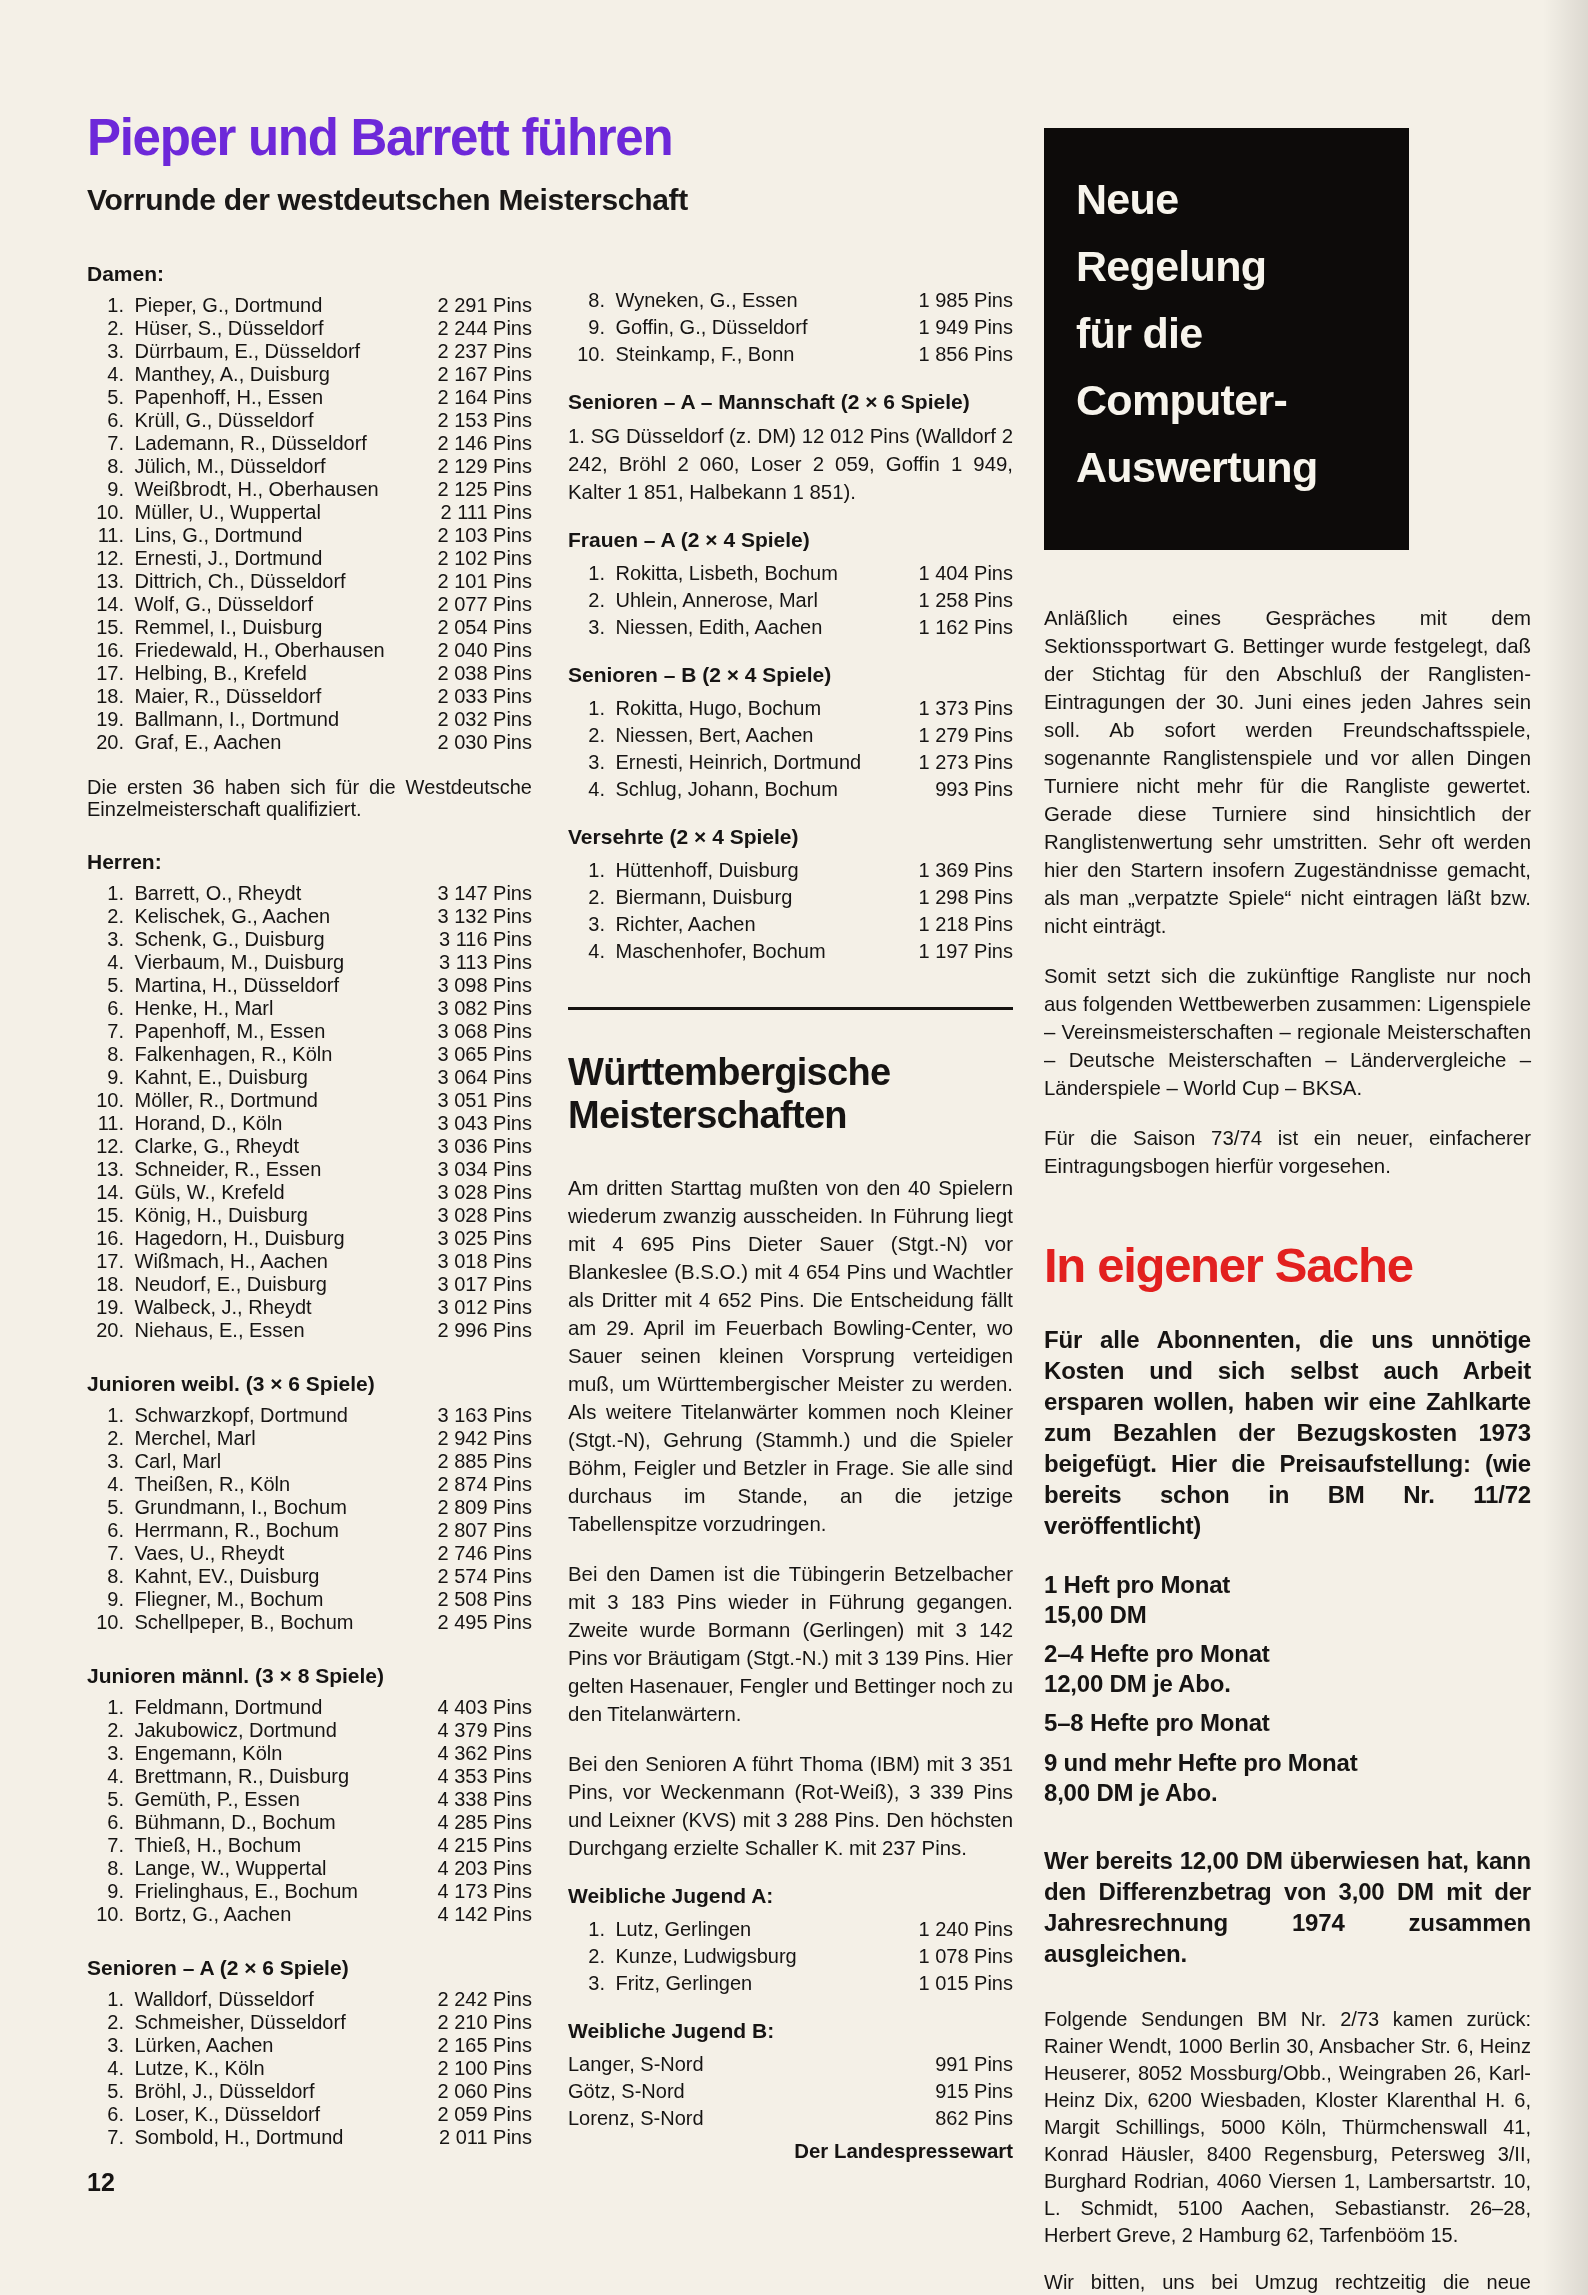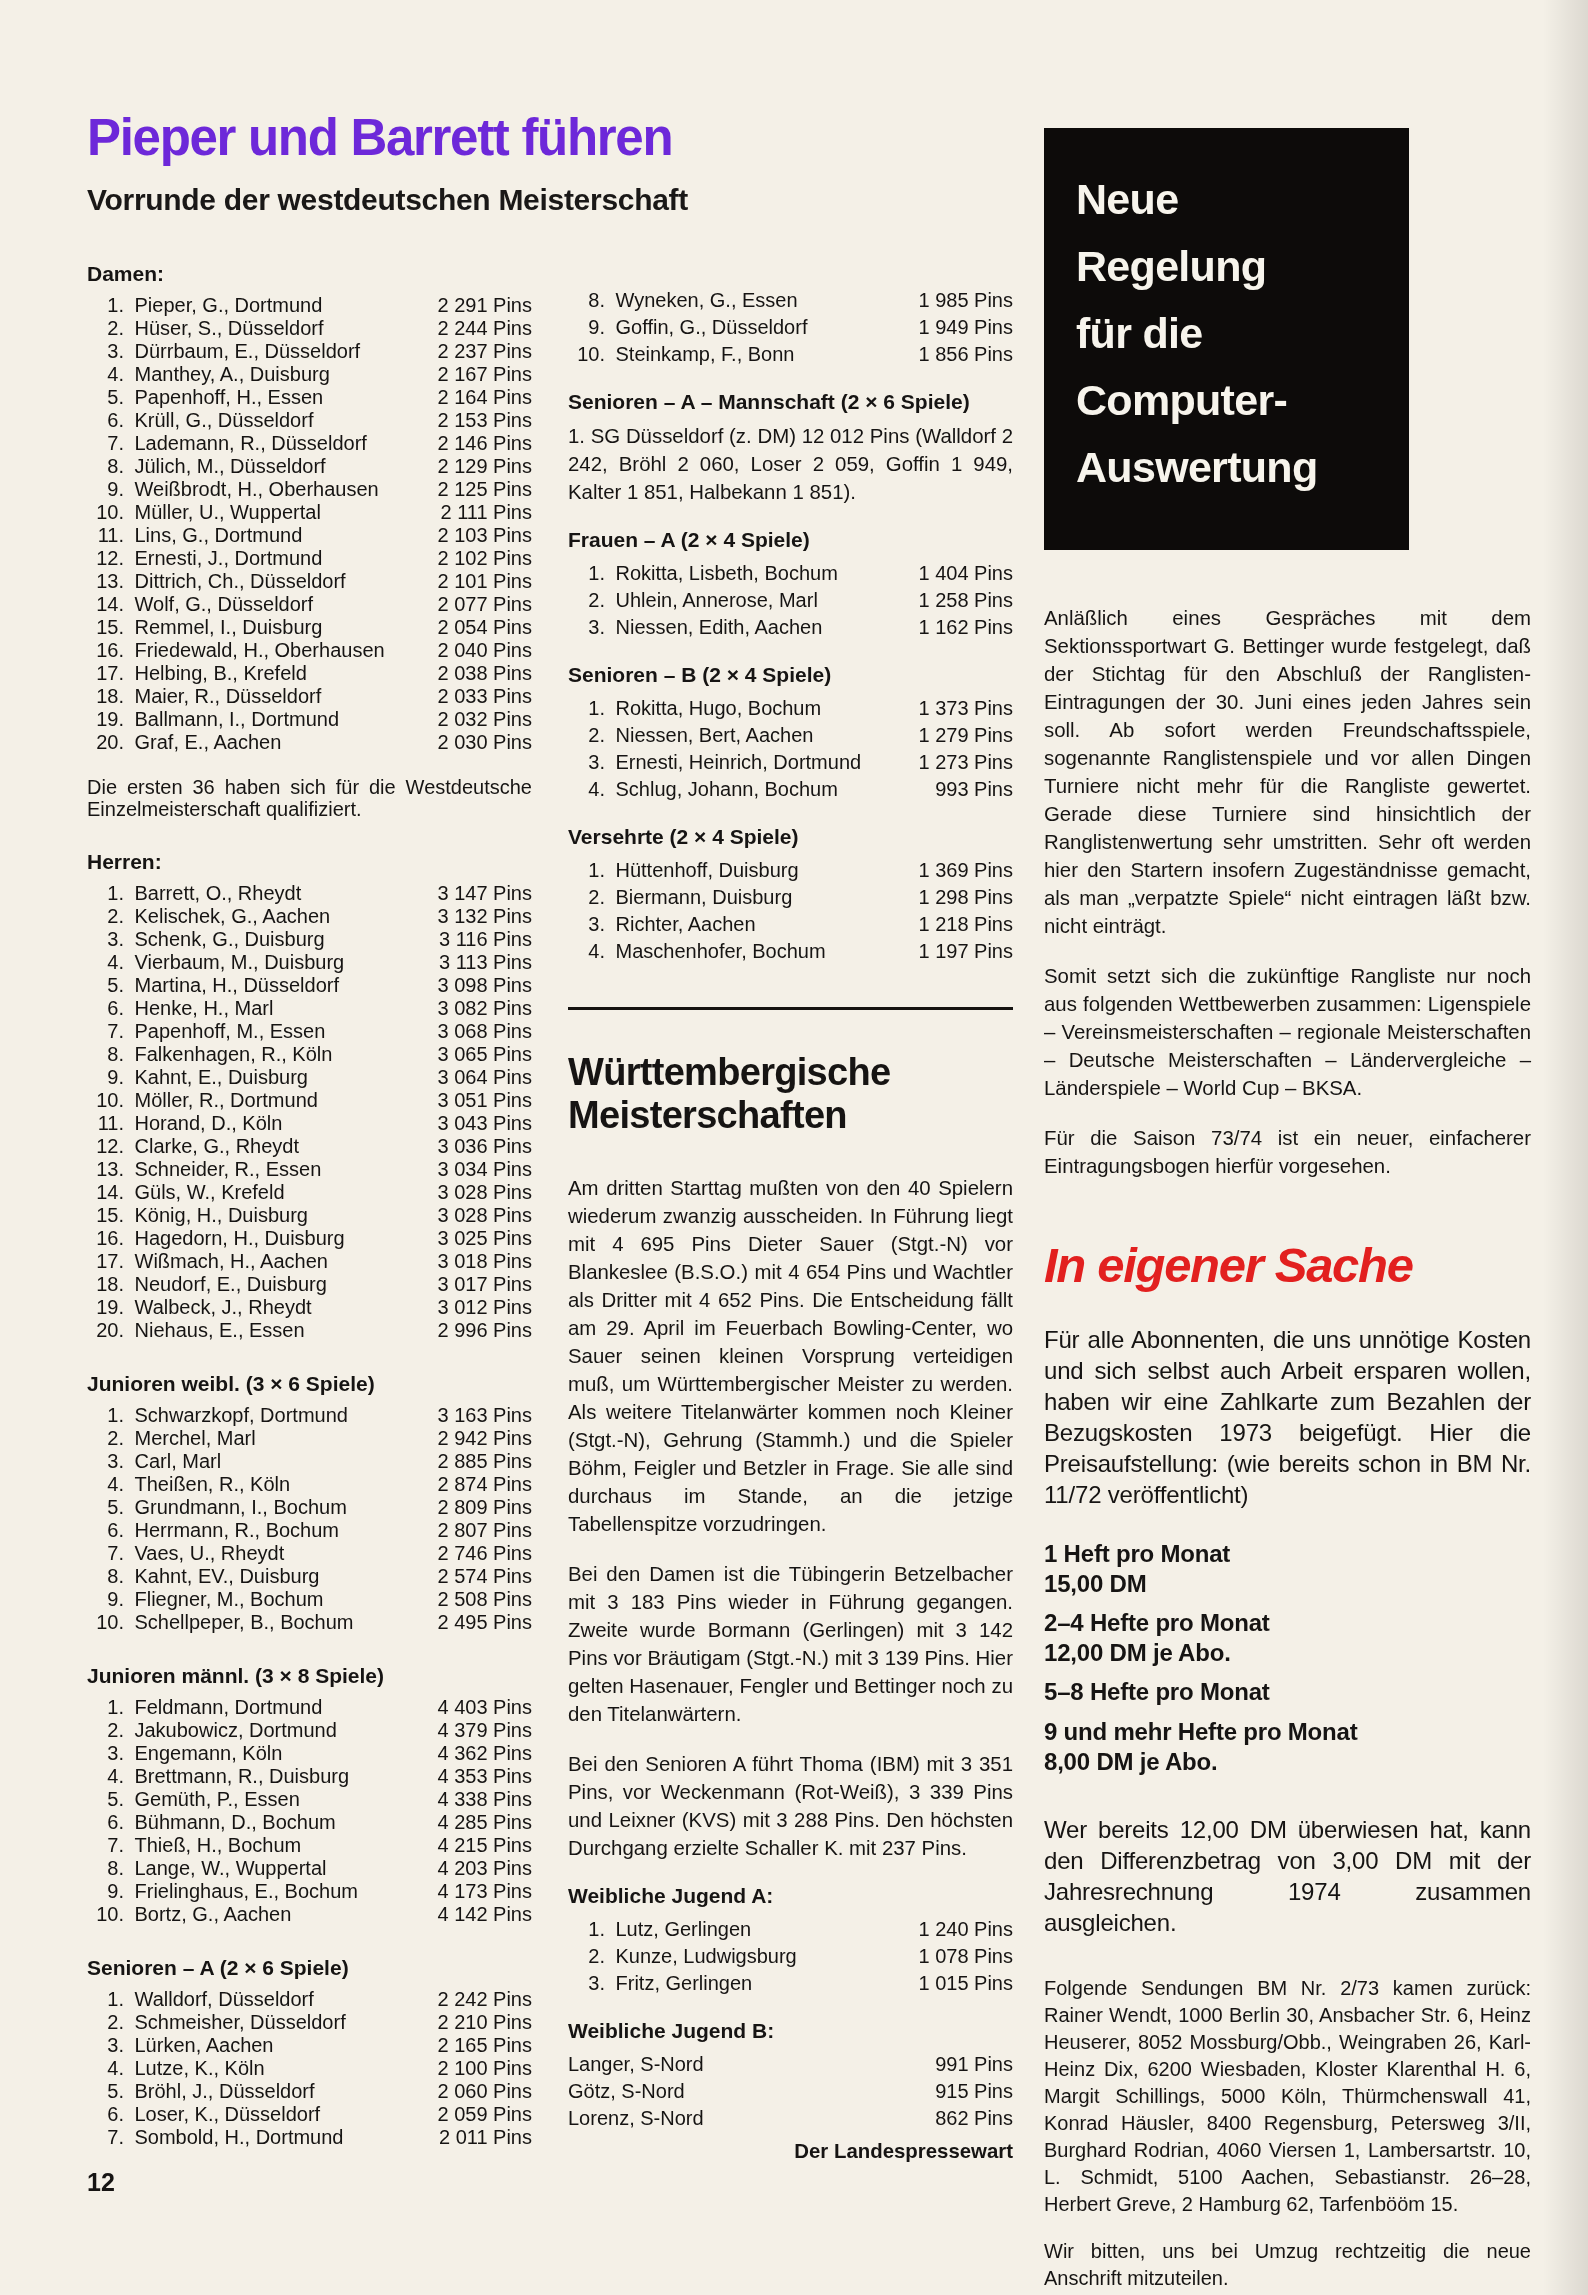--- a/index.html
+++ b/index.html
@@ -49,23 +49,23 @@
 
   .art-title{font-size:38px;font-weight:bold;letter-spacing:-0.7px;line-height:43px;}
 
   .blackbox{
     background:#0d0b0a;color:#f7f4ec;
     width:365px;box-sizing:border-box;
     padding:38px 32px 49px 32px;
   }
   .blackbox .line{font-size:43px;font-weight:bold;letter-spacing:-0.7px;line-height:67px;}
 
-  .red-title{font-size:49px;font-weight:bold;letter-spacing:-1.3px;color:#e2201f;line-height:1.0;font-style:italic;}
-
-  .bold-para{font-size:24px;font-weight:normal;line-height:31px;text-align:justify;letter-spacing:-0.2px;}
+  .red-title{font-size:49px;font-weight:bold;letter-spacing:-1.3px;color:#e2201f;line-height:1.0;}
+
+  .bold-para{font-size:24px;font-weight:bold;line-height:31px;text-align:justify;letter-spacing:-0.2px;}
   .price{font-size:24px;font-weight:bold;line-height:30px;letter-spacing:-0.2px;}
   .price + .price{margin-top:9.2px;}
 
   .signoff{font-size:20.4px;font-weight:bold;text-align:right;}
   .page-num{position:absolute;left:87px;top:2168px;font-size:25px;font-weight:bold;}
 </style>
 </head>
 <body>
 
 <div class="header">

